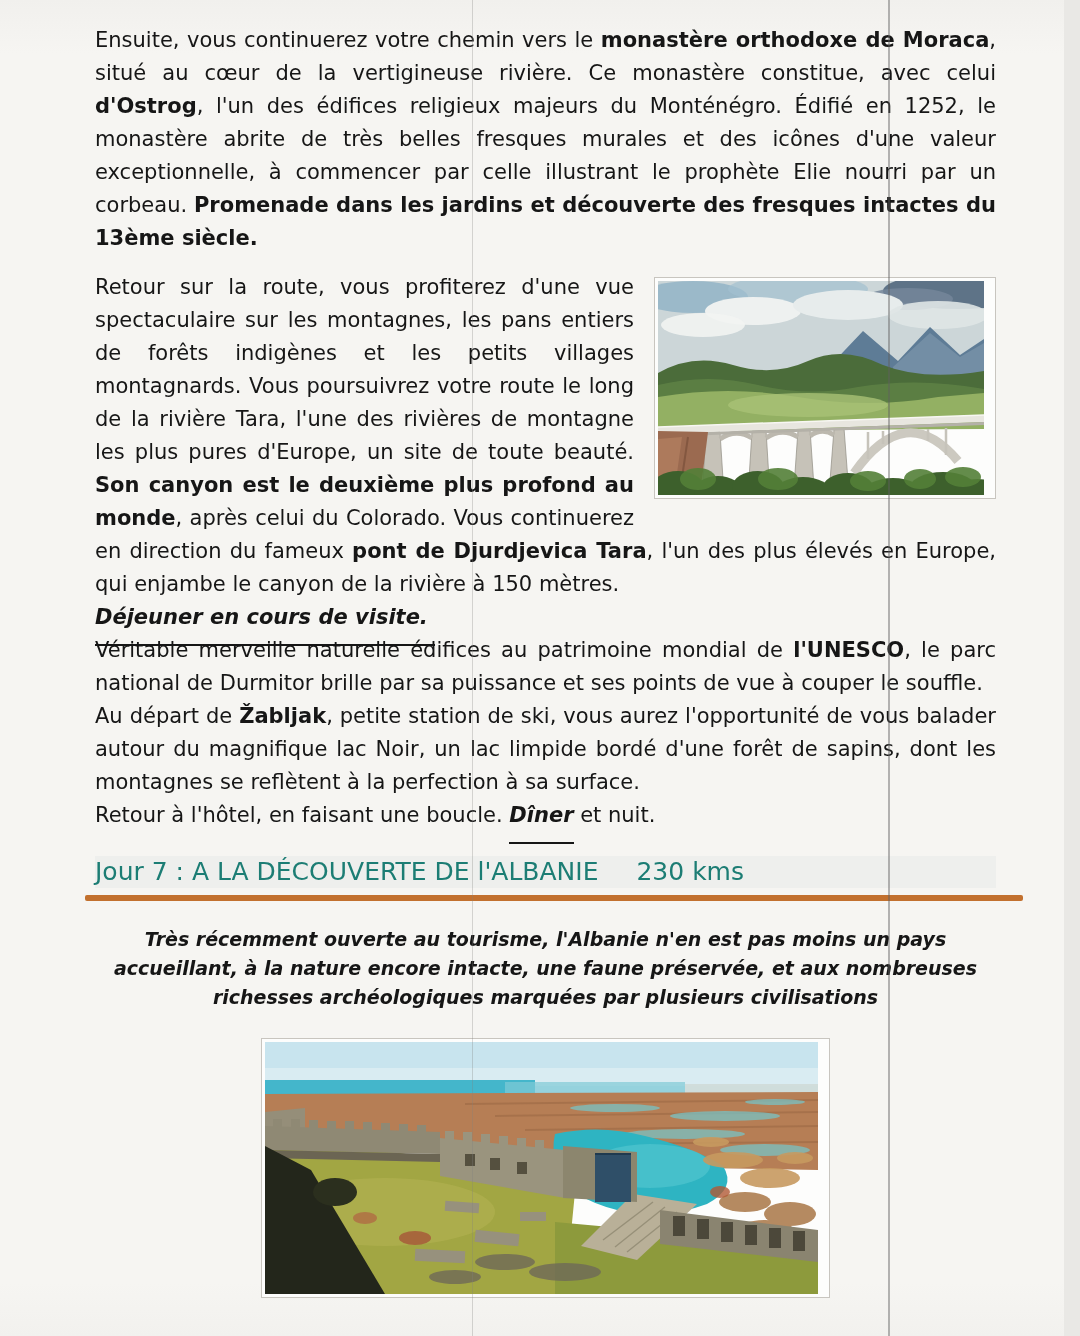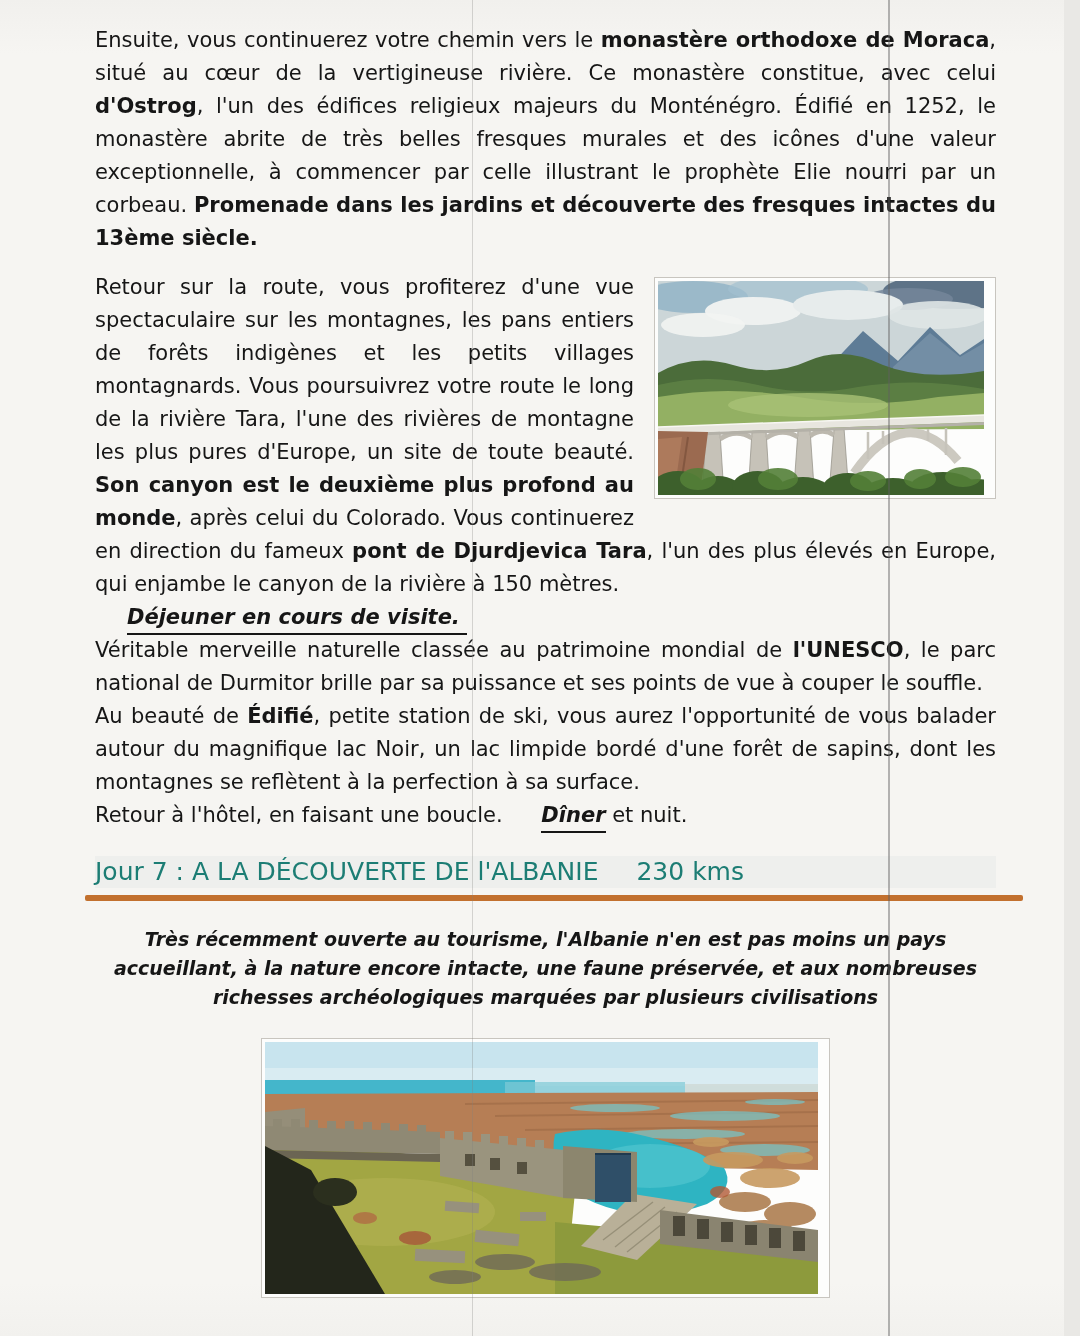--- a/index.html
+++ b/index.html
@@ -23,21 +23,21 @@
   }
   .para{
     font-size:21px;
     line-height:33px;
     text-align:justify;
     margin:0;
   }
   .para.first{margin-bottom:16px;}
   .b{font-weight:700;}
   .i{font-style:italic;}
-  .u{border-bottom:2.5px solid currentColor;padding-bottom:4px;margin-left:32px;}
+  .u{border-bottom:2.5px solid currentColor;padding-bottom:15px;}
   .photo{
     background:#fdfdfc;
     border:1px solid #c8c5bf;
     padding:3px;
     margin:0;
   }
   .photo svg{display:block;}
   .photo-bridge{
     float:right;
     width:334px;
@@ -150,22 +150,22 @@
             <ellipse cx="210" cy="200" rx="18" ry="10"></ellipse>
             <ellipse cx="262" cy="198" rx="16" ry="10"></ellipse>
             <ellipse cx="305" cy="196" rx="18" ry="10"></ellipse>
           </g>
         </svg>
       </figure>
       <span><span>Retour sur la route, vous profiterez d'une vue spectaculaire sur les montagnes, les pans entiers de forêts indigènes et les petits villages montagnards. Vous poursuivrez votre route le long de la rivière Tara, l'une des rivières de montagne les plus pures d'Europe, un site de toute beauté. </span><span class="b">Son canyon est le deuxième plus profond au monde</span><span>, après celui du Colorado. Vous continuerez en direction du fameux </span><span class="b">pont de Djurdjevica Tara</span><span>, l'un des plus élevés en Europe, qui enjambe le canyon de la rivière à 150 mètres.</span></span>
     </div>
 
     <div class="para"><span class="b i u">Déjeuner en cours de visite.&nbsp;</span></div>
-    <div class="para"><span>Véritable merveille naturelle classée au patrimoine mondial de </span><span class="b">l'UNESCO</span><span>, le parc national de Durmitor brille par sa puissance et ses points de vue à couper le souffle.</span></div>
-    <div class="para"><span>Au beauté de </span><span class="b">Édifié</span><span>, petite station de ski, vous aurez l'opportunité de vous balader autour du magnifique lac Noir, un lac limpide bordé d'une forêt de sapins, dont les montagnes se reflètent à la perfection à sa surface.</span></div>
+    <div class="para"><span>Véritable merveille naturelle édifices au patrimoine mondial de </span><span class="b">l'UNESCO</span><span>, le parc national de Durmitor brille par sa puissance et ses points de vue à couper le souffle.</span></div>
+    <div class="para"><span>Au départ de </span><span class="b">Žabljak</span><span>, petite station de ski, vous aurez l'opportunité de vous balader autour du magnifique lac Noir, un lac limpide bordé d'une forêt de sapins, dont les montagnes se reflètent à la perfection à sa surface.</span></div>
     <div class="para"><span>Retour à l'hôtel, en faisant une boucle. </span><span class="b i u">Dîner</span><span> et nuit.</span></div>
 
     <div class="day-header">
       <span>Jour 7 : A LA DÉCOUVERTE DE l'ALBANIE</span><span class="distance">230 kms</span>
     </div>
     <div class="day-rule"></div>
 
     <div class="intro">Très récemment ouverte au tourisme, l'Albanie n'en est pas moins un pays accueillant, à la nature encore intacte, une faune préservée, et aux nombreuses richesses archéologiques marquées par plusieurs civilisations</div>
 
     <figure class="photo photo-fortress" aria-label="Forteresse en pierre dominant un lac turquoise et des marais">

